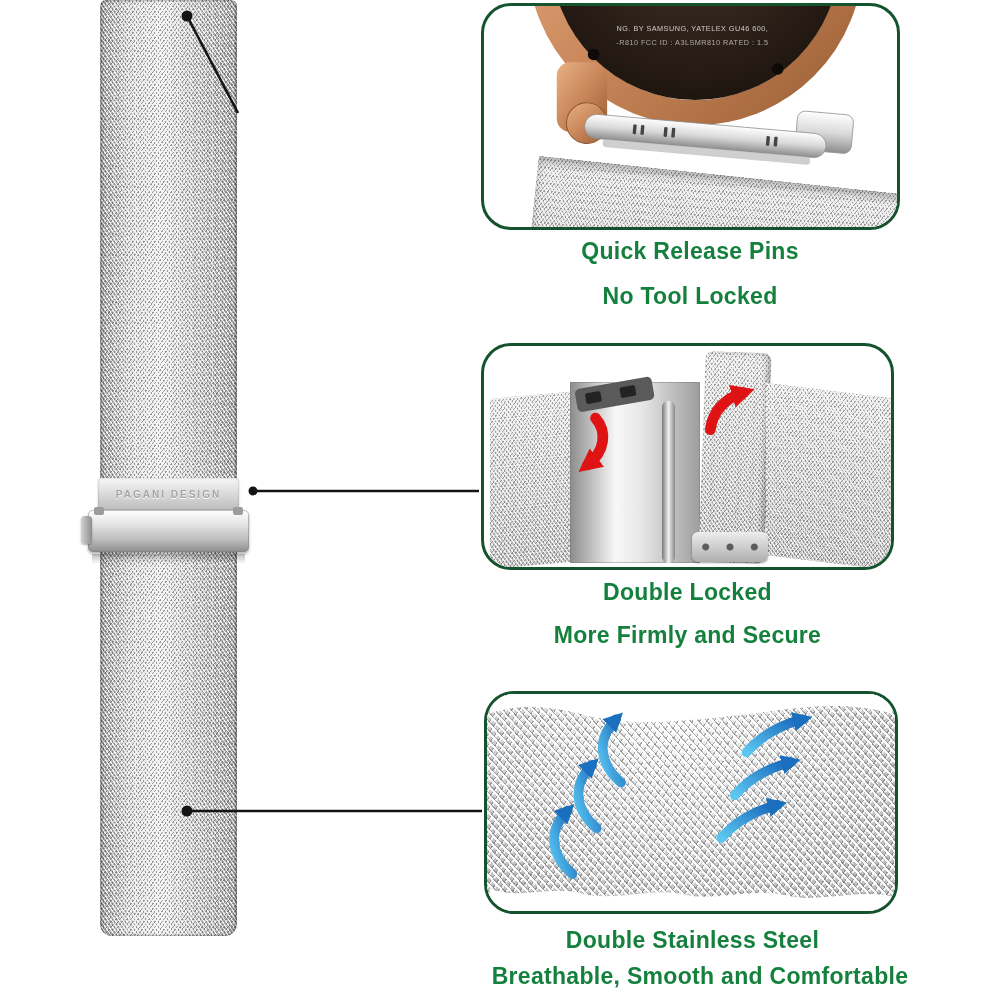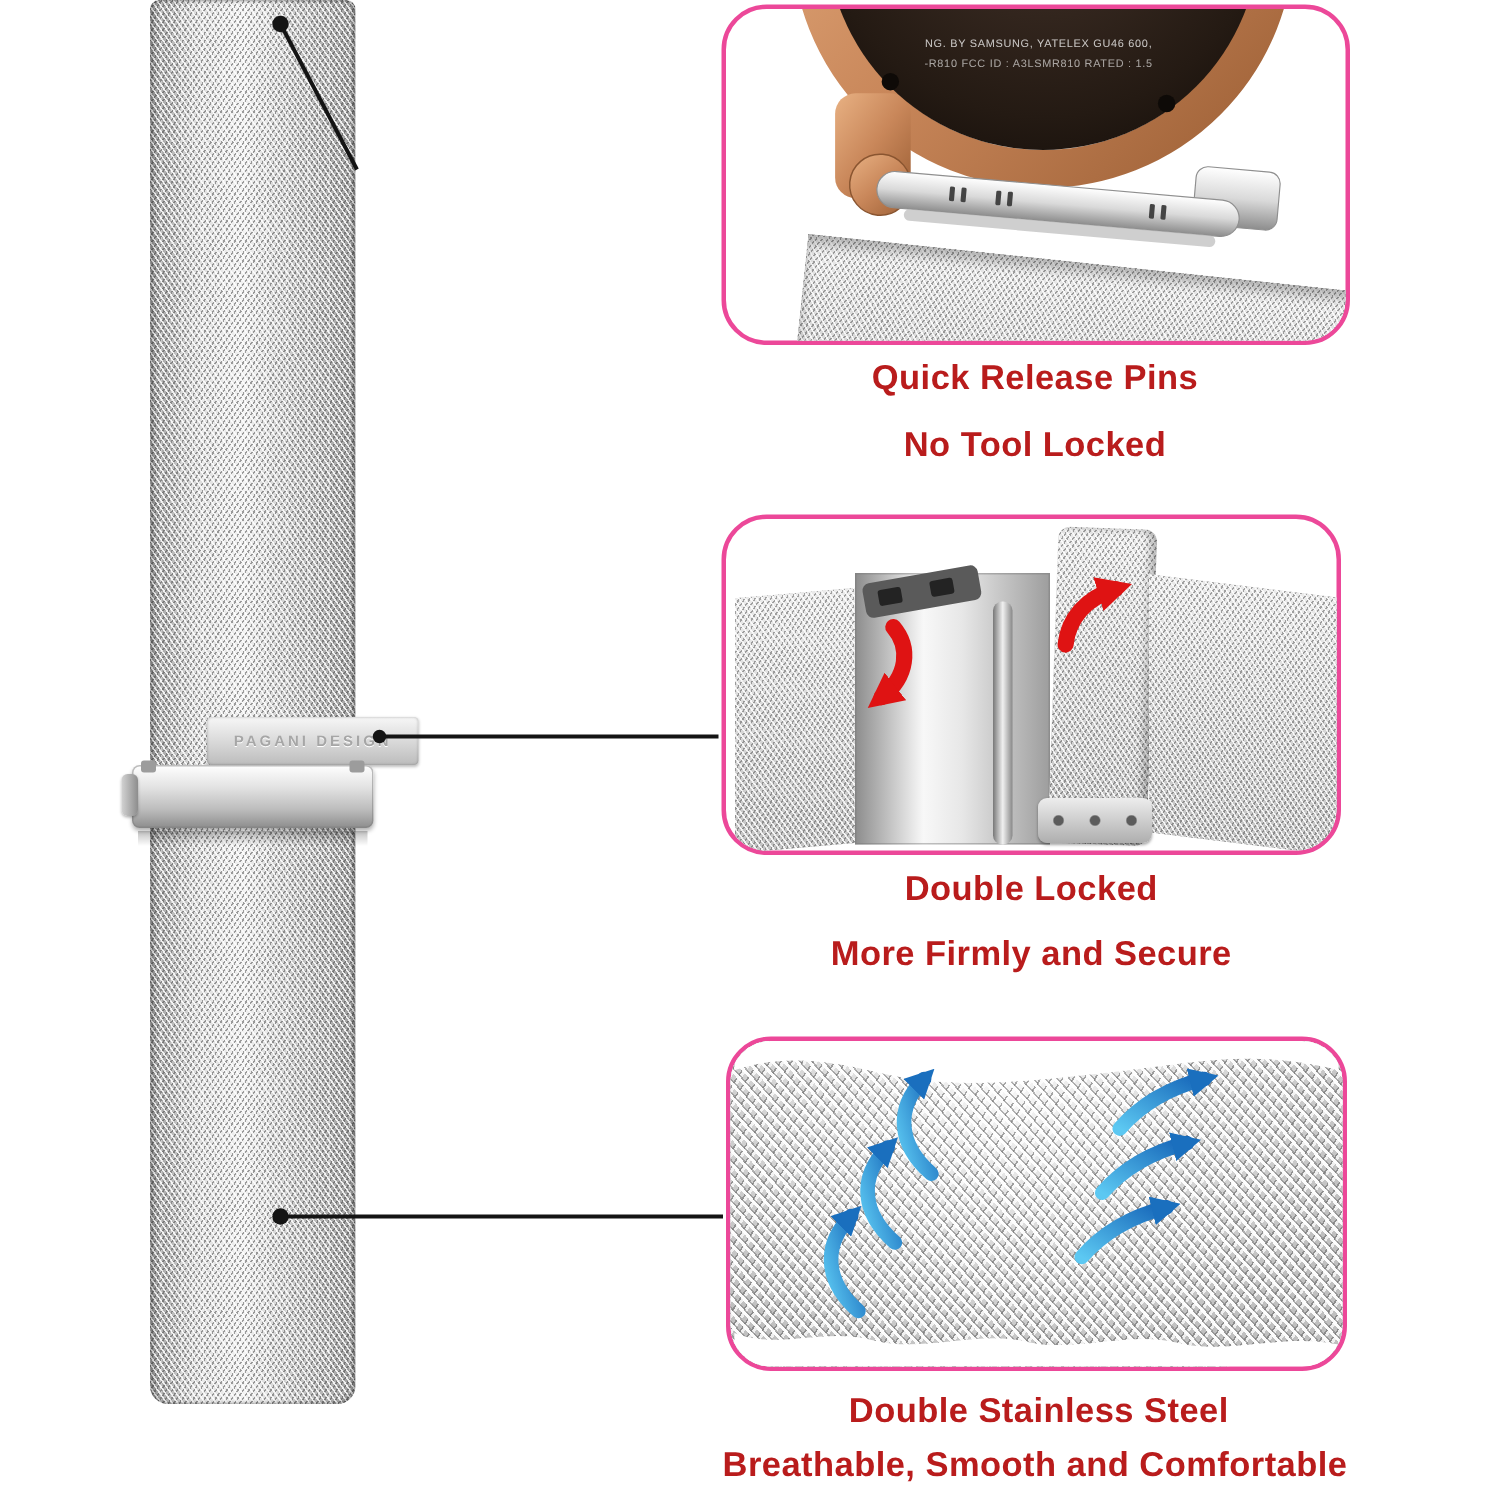--- a/index.html
+++ b/index.html
@@ -19,21 +19,21 @@
       repeating-linear-gradient(-55deg, rgba(70,70,70,.5) 0 1px, rgba(0,0,0,0) 1px 3px),
       repeating-linear-gradient(90deg, rgba(255,255,255,.35) 0 1px, rgba(0,0,0,0) 1px 7px),
       linear-gradient(90deg,#9b9b9b,#dcdcdc 22%,#f1f1f1 45%,#cdcdcd 68%,#9e9e9e);
     box-shadow: inset 2px 0 3px rgba(0,0,0,.28), inset -2px 0 3px rgba(0,0,0,.32);
   }
   .clasp { position:absolute; left:-12px; top:470px; width:161px; height:100px; }
   .clasp-plate {
     position:absolute; left:10px; top:8px; width:141px; height:32px;
     background:linear-gradient(180deg,#f7f7f7,#d4d4d4 60%,#bcbcbc);
     border-radius:3px; box-shadow: inset 0 0 2px rgba(0,0,0,.28), 0 1px 2px rgba(0,0,0,.25);
-    display:flex; align-items:center; justify-content:center;margin-left:40px;
+    display:flex; align-items:center; justify-content:center;
   }
   .brand-text {
     font-size:10px; font-weight:700; letter-spacing:2px; color:#a6a6a6;
     text-shadow:0 1px 0 #ffffff;
     white-space:nowrap;
   }
   .clasp-buckle {
     position:absolute; left:0; top:40px; width:161px; height:42px;
     background:linear-gradient(180deg,#ffffff,#e3e3e3 35%,#bdbdbd 70%,#8d8d8d);
     border-radius:5px;
@@ -53,21 +53,21 @@
   .clasp-shadow {
     position:absolute; left:4px; top:84px; width:153px; height:10px;
     background:linear-gradient(180deg, rgba(0,0,0,.25), rgba(0,0,0,0));
   }
 
   
   .connectors { position:absolute; inset:0; width:100%; height:100%; pointer-events:none; z-index:4; }
 
   
   .callout {
-    position:absolute; border:3px solid #ec4899; border-radius:30px;
+    position:absolute; border:3px solid #14532d; border-radius:30px;
     background:#fff; overflow:hidden; z-index:6;
   }
   .callout-1 { left:481px; top:3px;   width:419px; height:227px; }
   .callout-2 { left:481px; top:343px; width:413px; height:227px; }
   .callout-3 { left:484px; top:691px; width:414px; height:223px; }
   .callout svg.fill { position:absolute; inset:0; width:100%; height:100%; }
 
   
   .mesh-fine {
     background-color:#d4d4d4;
@@ -117,28 +117,28 @@
       linear-gradient(#ededed,#aeaeae);
     box-shadow:0 1px 2px rgba(0,0,0,.35);
   }
 
   
   .b3-mesh { position:absolute; left:-20px; top:-15px; width:460px; height:240px; transform:rotate(-4deg); }
 
   
   .caption {
     position:absolute; text-align:center; font-weight:700; font-size:23px;
-    color:#b91c1c; letter-spacing:.3px; z-index:3;
+    color:#15803d; letter-spacing:.3px; z-index:3;
   }
   .cap-1a { left:460px; top:238px; width:460px; }
   .cap-1b { left:460px; top:283px; width:460px; }
   .cap-2a { left:455px; top:579px; width:465px; }
   .cap-2b { left:455px; top:622px; width:465px; }
   .cap-3a { left:460px; top:927px; width:465px; }
-  .cap-3b { left:440px; top:963px; width:500px; }
+  .cap-3b { left:450px; top:963px; width:500px; }
 </style>
 </head>
 <body>
 
 <div class="stage">
 
   <div class="band">
     <div class="band-mesh"></div>
     <div class="clasp">
       <div class="clasp-plate">

